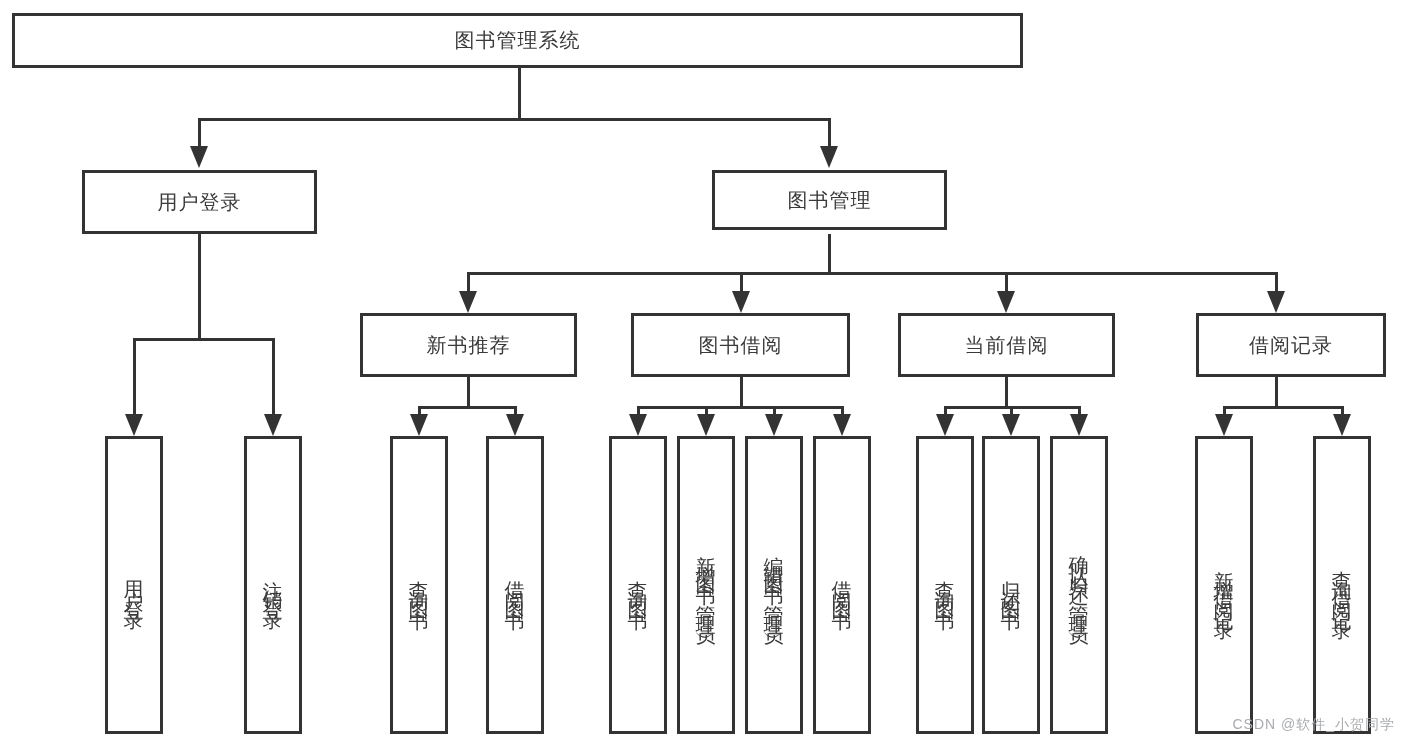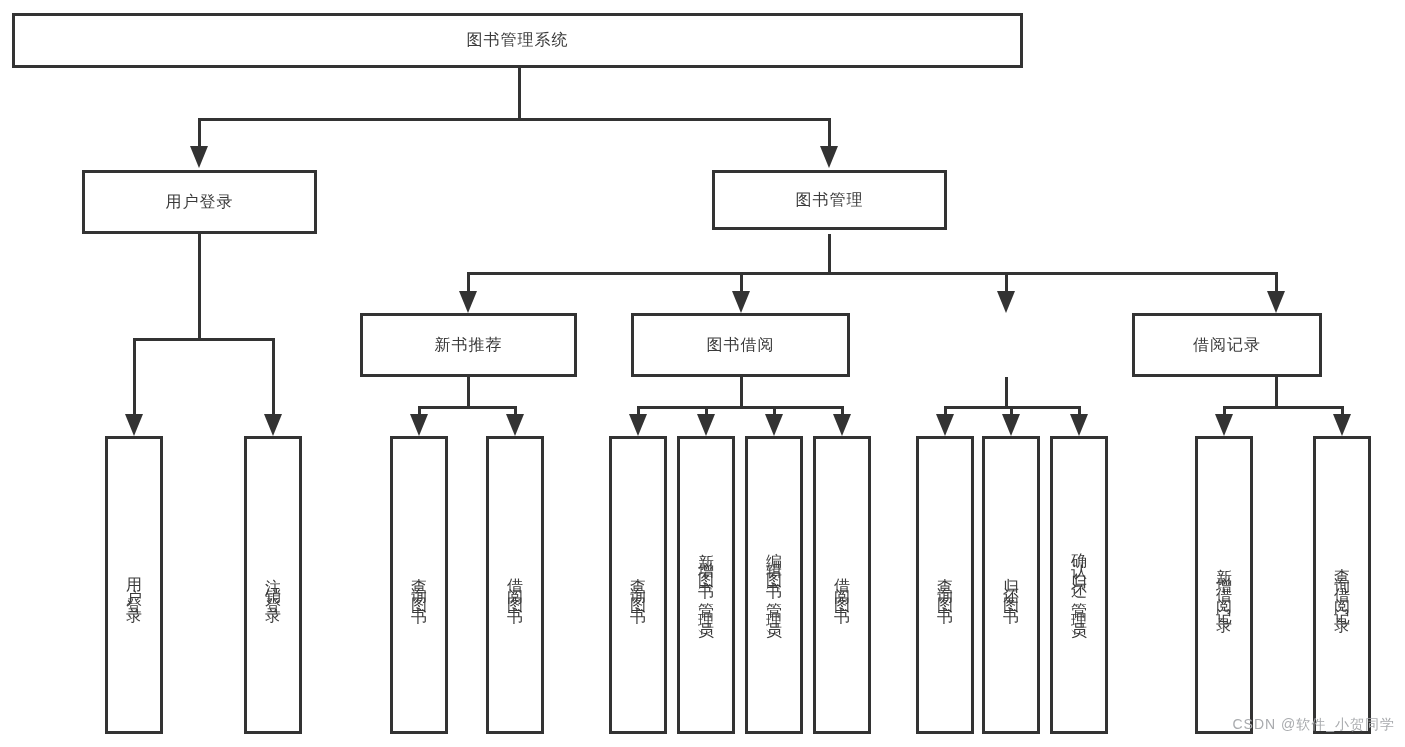--- a/index.html
+++ b/index.html
@@ -10,21 +10,21 @@
     font-family:"Liberation Sans","DejaVu Sans",sans-serif;
     overflow:hidden;
   }
   .node{
     position:absolute;
     box-sizing:border-box;
     border:3px solid #333333;
     background:#ffffff;
     display:flex;align-items:center;justify-content:center;
     color:#3a3a3a;
-    font-size:16px;
+    font-size:20px;
     letter-spacing:1px;
     white-space:nowrap;
   }
   .vnode{
     writing-mode:vertical-rl;
     text-orientation:mixed;
     letter-spacing:10px;
     line-height:1;
     white-space:normal;
   }
@@ -74,21 +74,22 @@
   <div class="vl" style="left:740px;top:272px;height:22px;"></div>
   <div class="vl" style="left:1005px;top:272px;height:22px;"></div>
   <div class="vl" style="left:1275px;top:272px;height:22px;"></div>
   <div class="ah" style="left:459px;top:291px;"></div>
   <div class="ah" style="left:732px;top:291px;"></div>
   <div class="ah" style="left:997px;top:291px;"></div>
   <div class="ah" style="left:1267px;top:291px;"></div>
 
   <div class="node" style="left:631px;top:313px;width:219px;height:64px;">图书借阅</div>
   <div class="node" style="left:360px;top:313px;width:217px;height:64px;">新书推荐</div>
-  <div class="node" style="left:1132px;top:313px;width:190px;height:64px;">借阅记录</div>
+  <div class="node" style="left:898px;top:313px;width:217px;height:64px;">当前借阅</div>
+  <div class="node" style="left:1196px;top:313px;width:190px;height:64px;">借阅记录</div>
 
   <div class="vl" style="left:467px;top:377px;height:29px;"></div>
   <div class="hl" style="left:418px;top:406px;width:99px;"></div>
   <div class="vl" style="left:418px;top:406px;height:10px;"></div>
   <div class="vl" style="left:514px;top:406px;height:10px;"></div>
   <div class="ah" style="left:410px;top:414px;"></div>
   <div class="ah" style="left:506px;top:414px;"></div>
 
   <div class="vl" style="left:740px;top:377px;height:29px;"></div>
   <div class="hl" style="left:637px;top:406px;width:207px;"></div>

